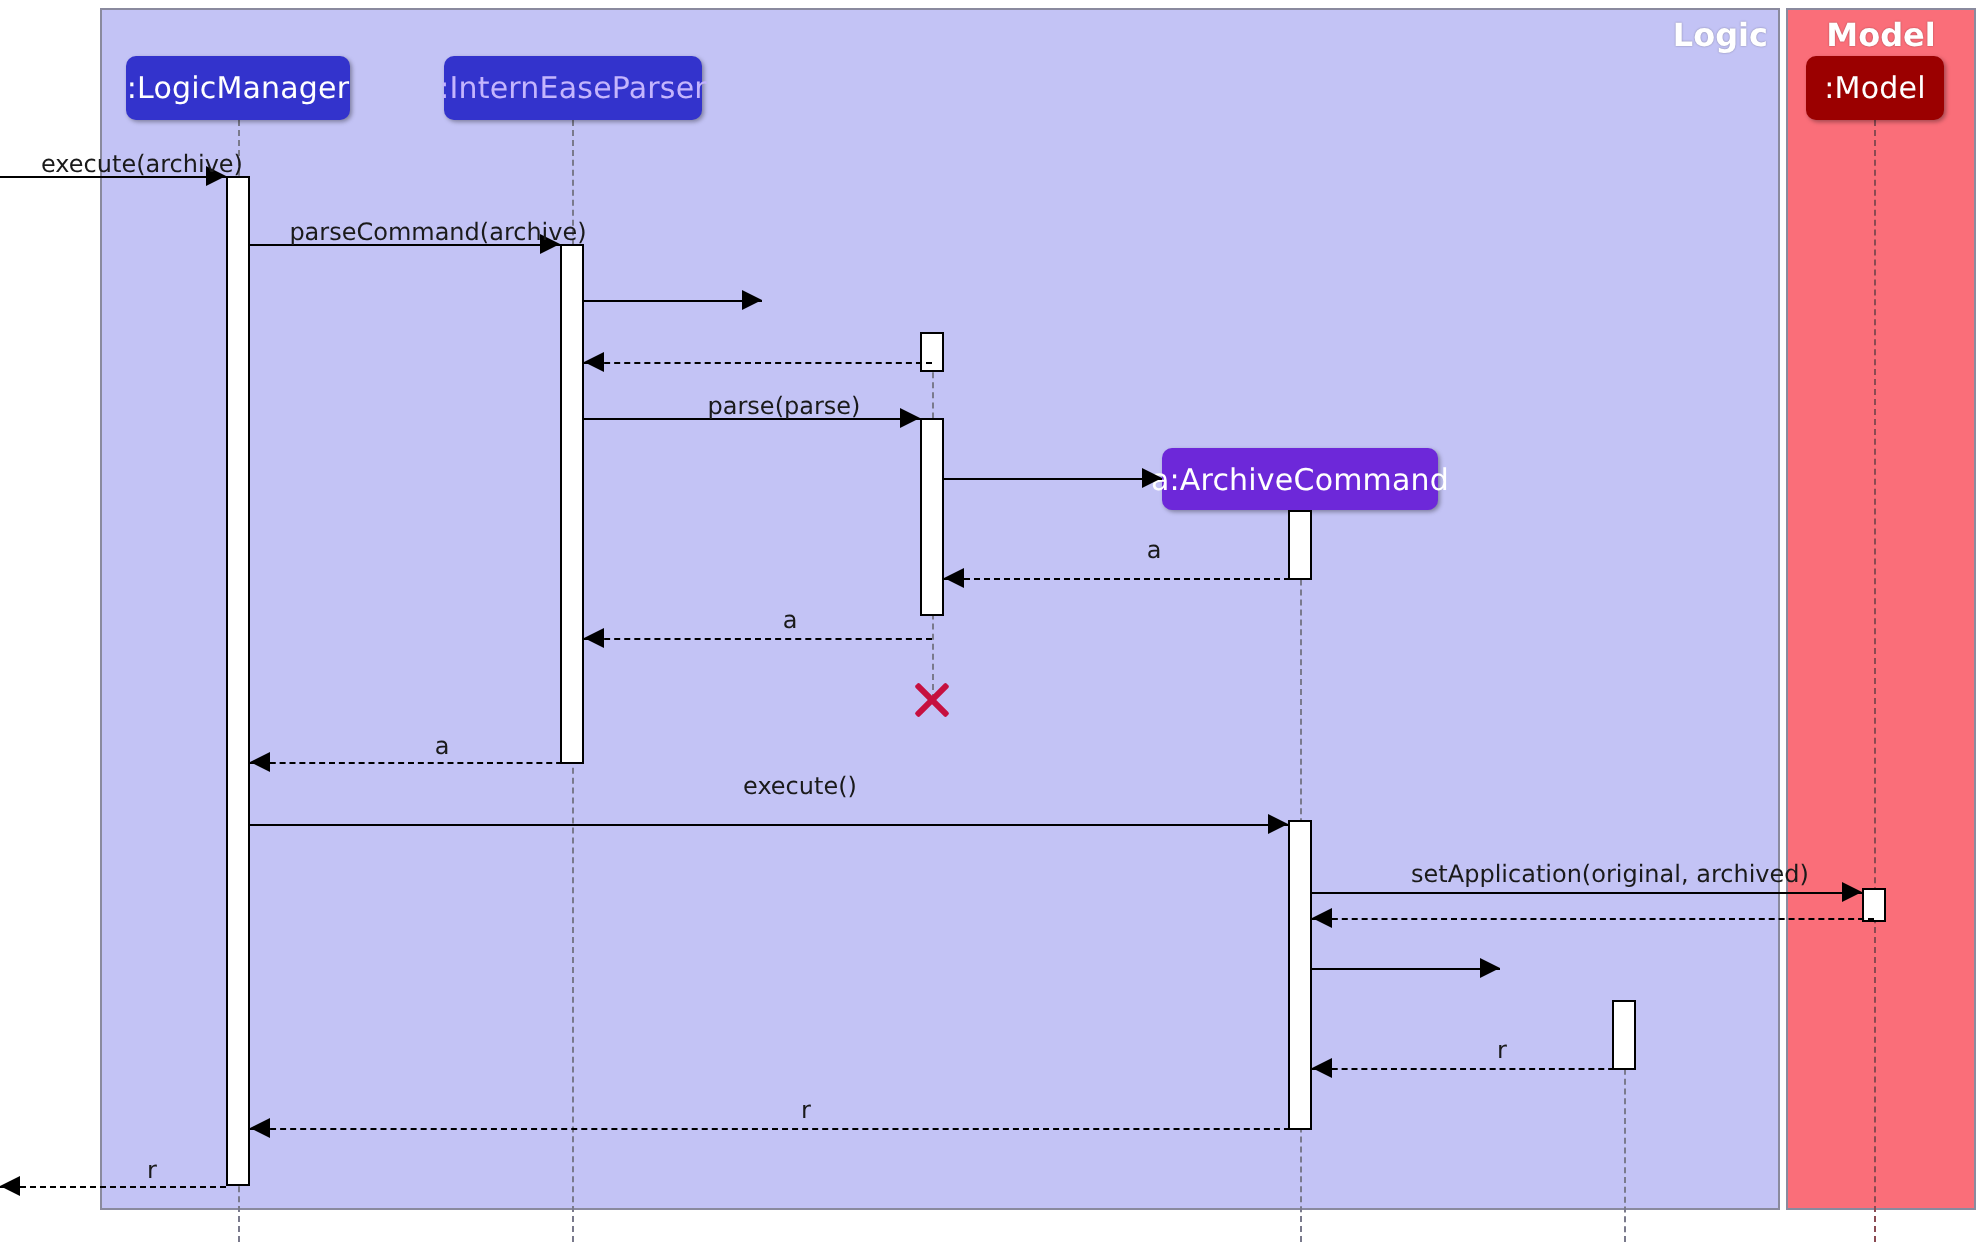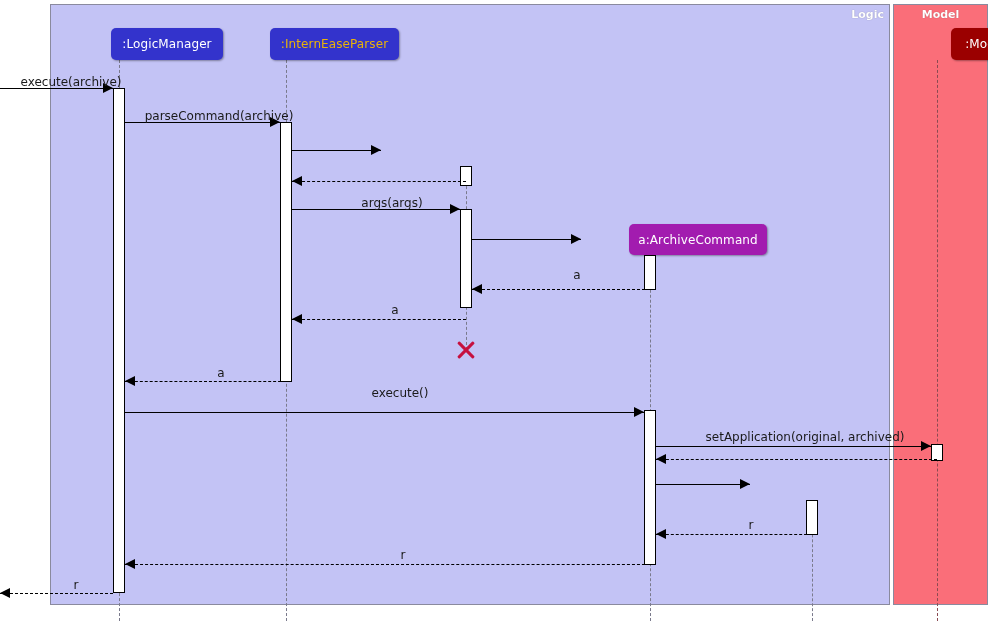--- a/index.html
+++ b/index.html
@@ -21,42 +21,41 @@
   }
   .partition {
     position: absolute;
     box-sizing: border-box;
     border: 1px solid #8a8a9e;
   }
   .partition-label {
     position: absolute;
     color: #ffffff;
     font-weight: bold;
-    font-size: 11px;
+    font-size: 16px;
     white-space: nowrap;
     text-shadow: 0 0 1px rgba(0,0,0,.35);
   }
   .lifeline {
     position: absolute;
     width: 0;
     border-left: 1px dashed #7a7a8c;
   }
   .actor-box {
     position: absolute;
     box-sizing: border-box;
     border-radius: 5px;
     color: #ffffff;
-    font-size: 12px;
+    font-size: 15px;
     display: flex;
     align-items: center;
     justify-content: center;
     white-space: nowrap;
     box-shadow: 1px 1px 2px rgba(0,0,0,0.35);
     letter-spacing: .1px;
-    margin-left: 48px;
   }
   .activation {
     position: absolute;
     box-sizing: border-box;
     background: #ffffff;
     border: 1px solid #000000;
   }
   .msg-line {
     position: absolute;
     height: 0;
@@ -112,22 +111,22 @@
     <div class="partition-label" style="left: 884px; top: 8px; transform: translateX(-100%);">Logic</div>
     <div class="partition" style="left: 893px; top: 4px; width: 95px; height: 601px; background: rgb(250, 110, 121); border-color: rgb(138, 138, 158);"></div>
     <div class="partition-label" style="left: 940.5px; top: 8px; transform: translateX(-50%);">Model</div>
     <div class="lifeline" style="left: 119px; top: 60px; height: 561px; border-left-color: rgb(122, 122, 140);"></div>
     <div class="lifeline" style="left: 286px; top: 60px; height: 561px; border-left-color: rgb(122, 122, 140);"></div>
     <div class="lifeline" style="left: 466px; top: 166px; height: 184px; border-left-color: rgb(122, 122, 140);"></div>
     <div class="lifeline" style="left: 650px; top: 255px; height: 366px; border-left-color: rgb(122, 122, 140);"></div>
     <div class="lifeline" style="left: 812px; top: 500px; height: 121px; border-left-color: rgb(122, 122, 140);"></div>
     <div class="lifeline" style="left: 937px; top: 60px; height: 561px; border-left-color: rgb(139, 74, 82);"></div>
     <div class="actor-box" style="left: 63px; top: 28px; width: 112px; height: 32px; background: rgb(51, 51, 204); color: rgb(255, 255, 255);">:LogicManager</div>
-    <div class="actor-box" style="left: 222px; top: 28px; width: 129px; height: 32px; background: rgb(51, 51, 204); color: #eab308;">:InternEaseParser</div>
-    <div class="actor-box" style="left: 581px; top: 224px; width: 138px; height: 31px; background: #a21caf; color: rgb(255, 255, 255);">a:ArchiveCommand</div>
+    <div class="actor-box" style="left: 222px; top: 28px; width: 129px; height: 32px; background: rgb(51, 51, 204); color: #c4b5fd;">:InternEaseParser</div>
+    <div class="actor-box" style="left: 581px; top: 224px; width: 138px; height: 31px; background: #6d28d9; color: rgb(255, 255, 255);">a:ArchiveCommand</div>
     <div class="actor-box" style="left: 903px; top: 28px; width: 69px; height: 32px; background: rgb(155, 0, 0); color: rgb(255, 255, 255);">:Model</div>
     <div class="activation" style="left: 113px; top: 88px; width: 12px; height: 505px; background: rgb(255, 255, 255);"></div>
     <div class="activation" style="left: 280px; top: 122px; width: 12px; height: 260px; background: rgb(255, 255, 255);"></div>
     <div class="activation" style="left: 460px; top: 166px; width: 12px; height: 20px; background: rgb(255, 255, 255);"></div>
     <div class="activation" style="left: 460px; top: 209px; width: 12px; height: 99px; background: rgb(255, 255, 255);"></div>
     <div class="activation" style="left: 644px; top: 255px; width: 12px; height: 35px; background: rgb(255, 255, 255);"></div>
     <div class="activation" style="left: 644px; top: 410px; width: 12px; height: 155px; background: rgb(255, 255, 255);"></div>
     <div class="activation" style="left: 931px; top: 444px; width: 12px; height: 17px; background: rgb(255, 255, 255);"></div>
     <div class="activation" style="left: 806px; top: 500px; width: 12px; height: 35px; background: rgb(255, 255, 255);"></div>
     <div class="msg-line" style="left: 0px; top: 88px; width: 113px;"></div>
@@ -135,21 +134,21 @@
     <div class="msg-label" style="left: 55px; top: 75px;">execute(archive)</div>
     <div class="msg-line" style="left: 125px; top: 122px; width: 155px;"></div>
     <div class="arrowhead right" style="top: 117px; left: 270px;"></div>
     <div class="msg-label" style="left: 203px; top: 109px;">parseCommand(archive)</div>
     <div class="msg-line" style="left: 292px; top: 150px; width: 89px;"></div>
     <div class="arrowhead right" style="top: 145px; left: 371px;"></div>
     <div class="msg-line dashed" style="left: 292px; top: 181px; width: 174px;"></div>
     <div class="arrowhead left" style="top: 176px; left: 292px;"></div>
     <div class="msg-line" style="left: 292px; top: 209px; width: 168px;"></div>
     <div class="arrowhead right" style="top: 204px; left: 450px;"></div>
-    <div class="msg-label" style="left: 376px; top: 196px;">args(args)</div>
+    <div class="msg-label" style="left: 376px; top: 196px;">parse(parse)</div>
     <div class="msg-line" style="left: 472px; top: 239px; width: 109px;"></div>
     <div class="arrowhead right" style="top: 234px; left: 571px;"></div>
     <div class="msg-line dashed" style="left: 472px; top: 289px; width: 178px;"></div>
     <div class="arrowhead left" style="top: 284px; left: 472px;"></div>
     <div class="msg-label" style="left: 561px; top: 268px;">a</div>
     <div class="msg-line dashed" style="left: 292px; top: 319px; width: 174px;"></div>
     <div class="arrowhead left" style="top: 314px; left: 292px;"></div>
     <div class="msg-label" style="left: 379px; top: 303px;">a</div>
     <div class="msg-line dashed" style="left: 125px; top: 381px; width: 161px;"></div>
     <div class="arrowhead left" style="top: 376px; left: 125px;"></div>

